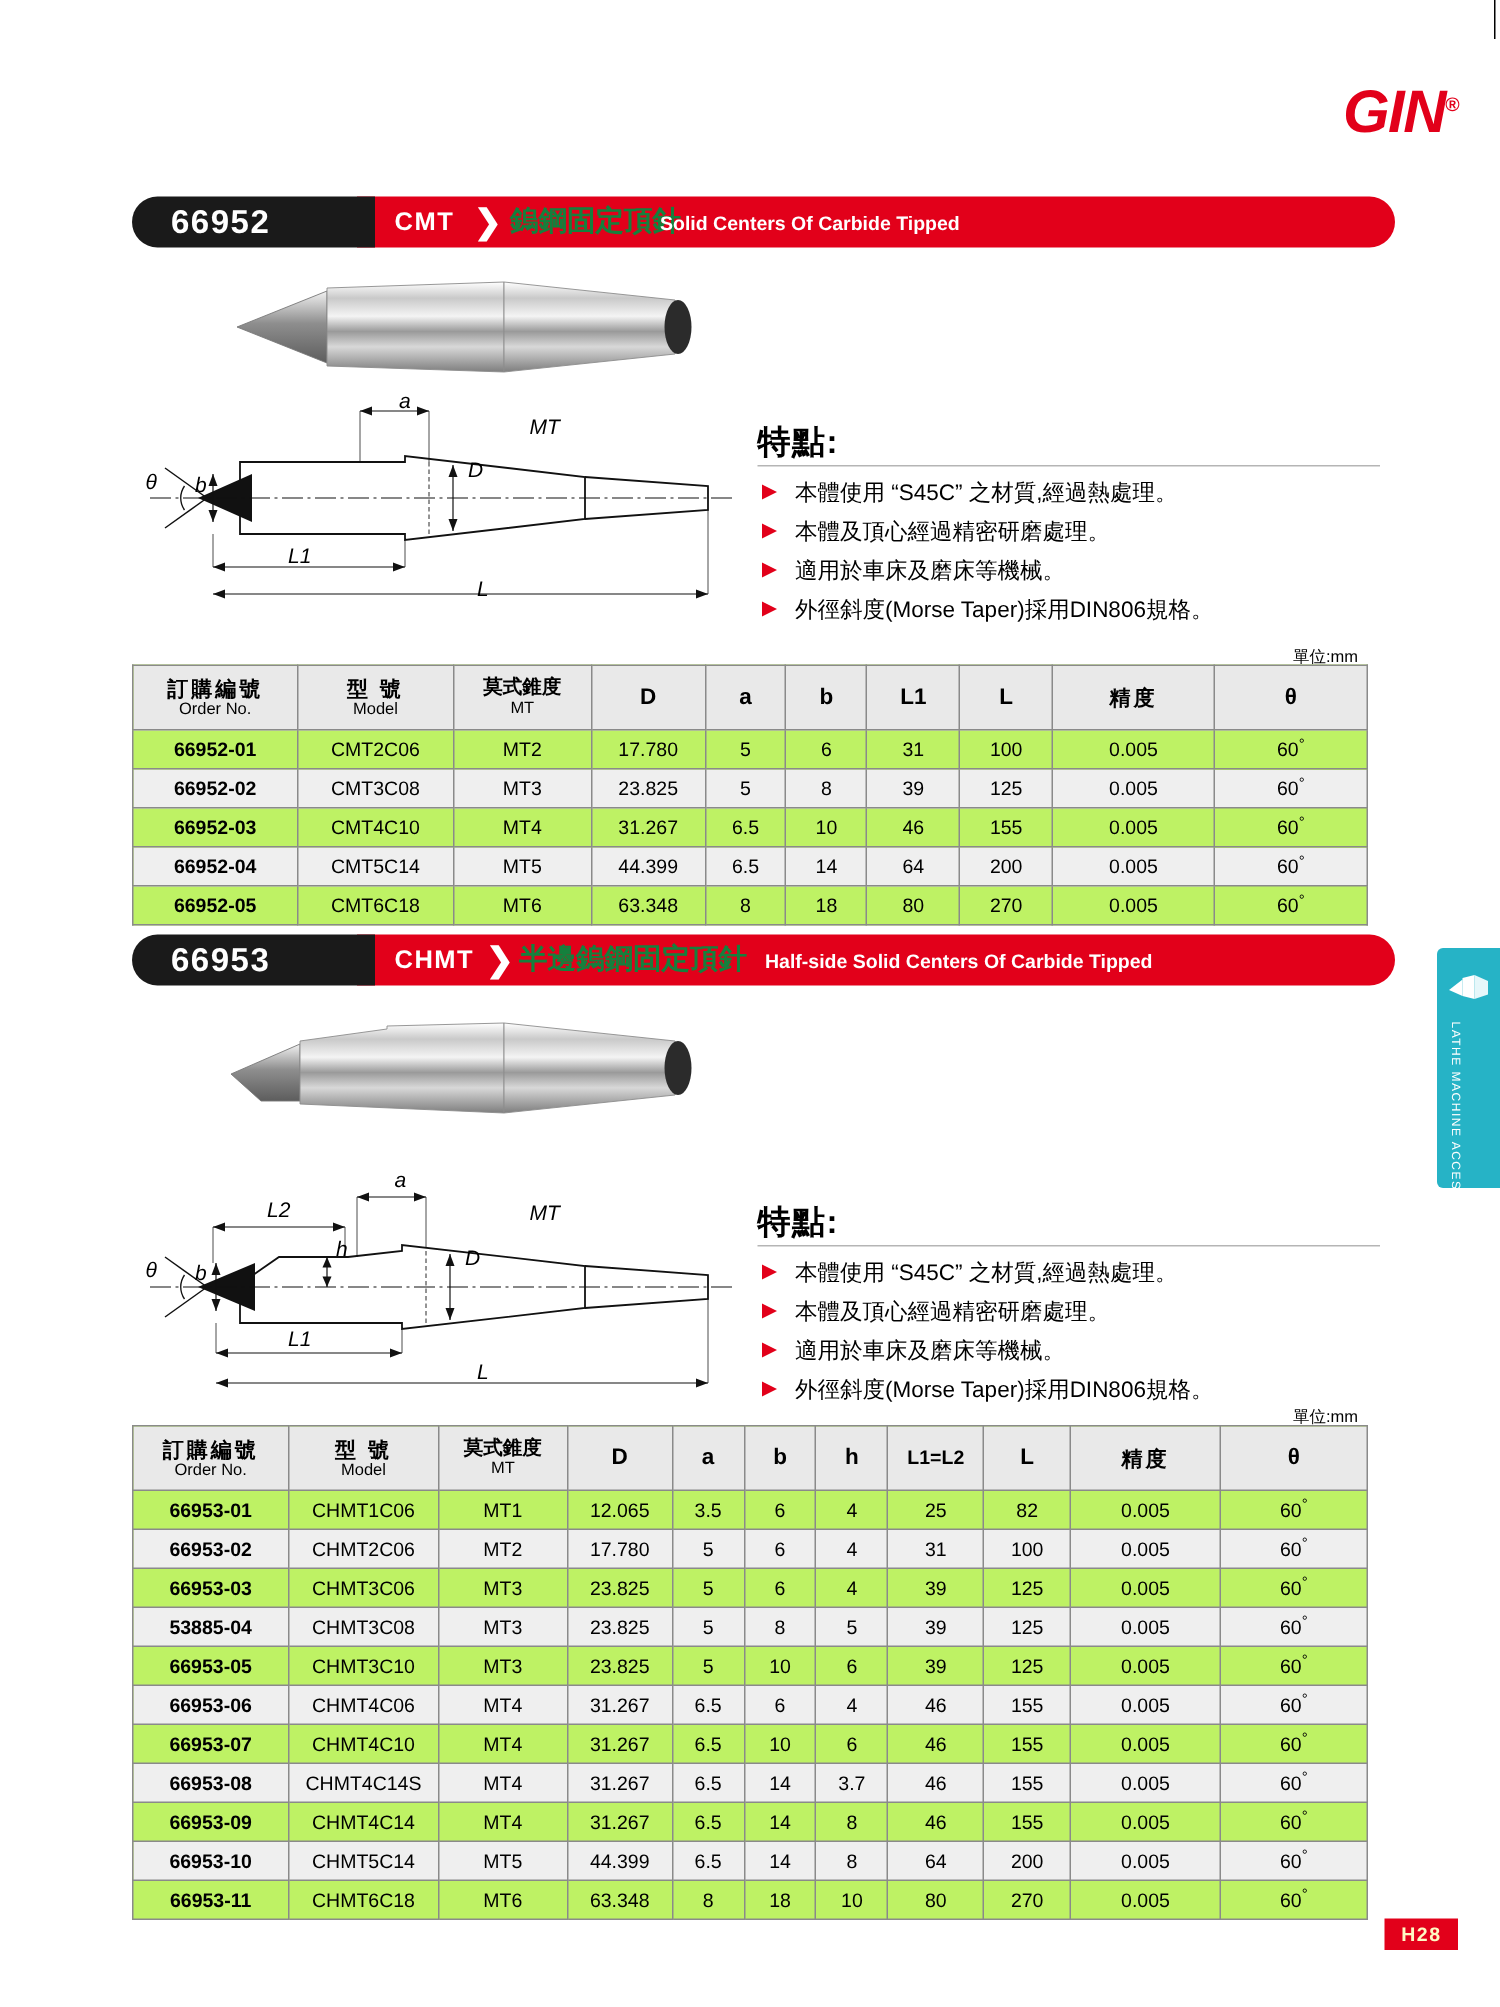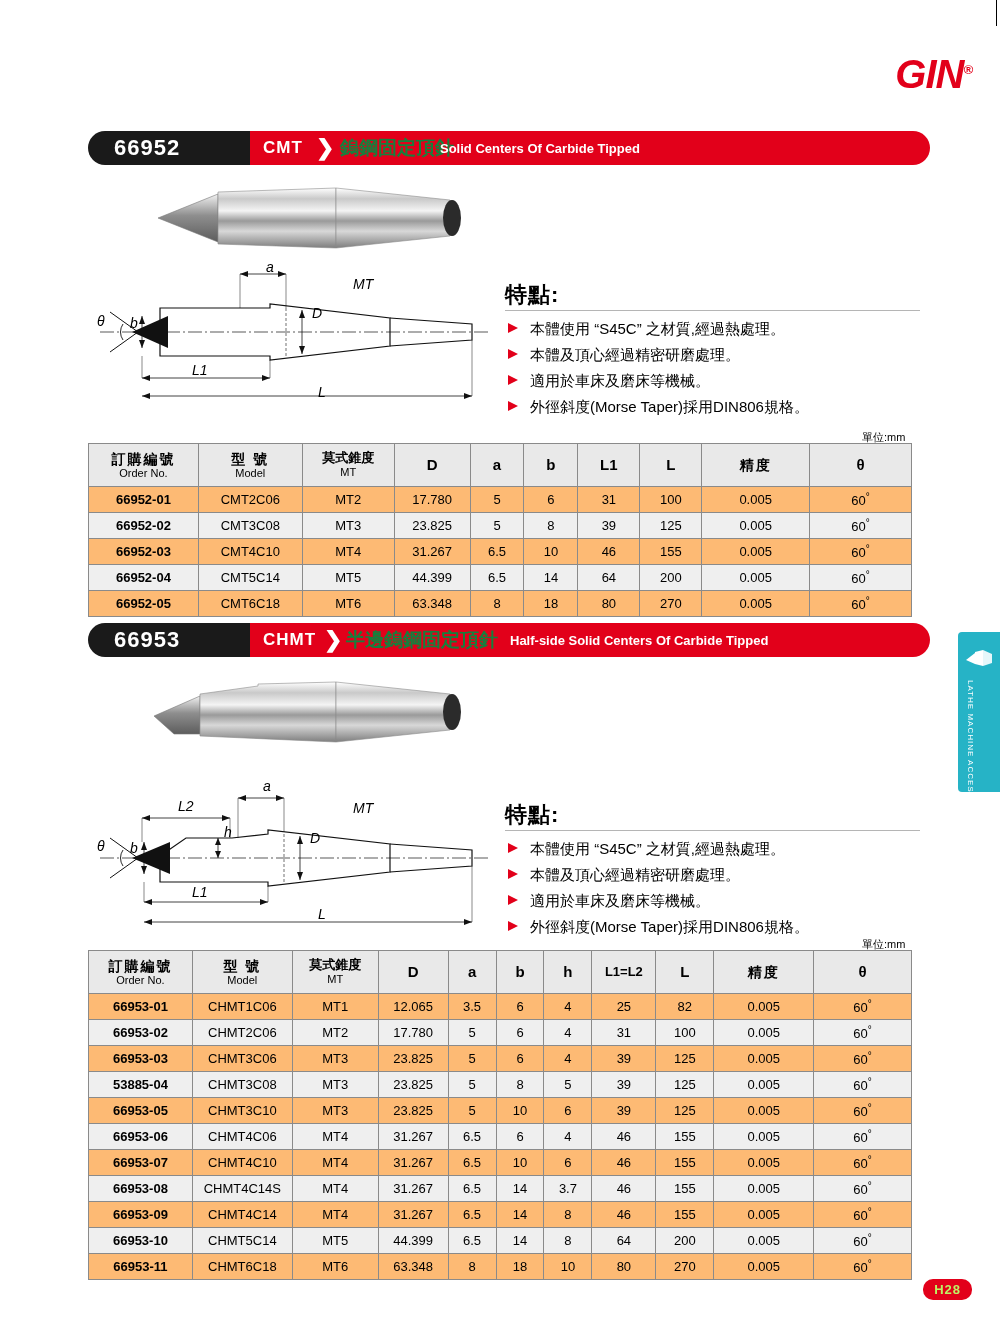--- a/index.html
+++ b/index.html
@@ -63,21 +63,21 @@
   .feat-item .tri{
     position:absolute;left:0;top:7px;width:0;height:0;
     border-left:10px solid #e2001a;border-top:5px solid transparent;border-bottom:5px solid transparent;
   }
 
   
   .unit{position:absolute;font-size:11px;}
 
   
   table.spec{
-    position:absolute;border-collapse:collapse;font-size:13px;background:#fdba74;padding-left:39px;
+    position:absolute;border-collapse:collapse;font-size:13px;background:#bef264;padding-left:39px;
   }
   table.spec th,table.spec td{
     border:1px solid #8a8a8a;text-align:center;vertical-align:middle;
     padding:0;height:25px;
   }
   table.spec thead th{
     background:#e9e9e9;height:42px;font-weight:bold;line-height:1.15;
   }
   table.spec thead th .cn{display:block;font-size:14px;font-weight:bold;letter-spacing:2px;}
   table.spec thead th .en{display:block;font-size:11px;font-weight:normal;}
@@ -95,22 +95,22 @@
     position:absolute;right:0;width:42px;background:#26b3c6;
     border-radius:4px 0 0 4px;text-align:center;color:#fff;
   }
   .sidetab .vtxt{
     writing-mode:vertical-rl;text-orientation:upright;
     font-size:9px;letter-spacing:1px;display:inline-block;margin-top:4px;
   }
   .sidetab .vtxt.en{text-orientation:mixed;font-size:8px;}
 
   .pagenum{
-    position:absolute;right:28px;bottom:38px;background:#e2001a;color:#bef264;
-    font-weight:bold;font-size:13px;padding:3px 11px;border-radius:10px;letter-spacing:1px;
+    position:absolute;right:28px;bottom:38px;background:#e2001a;color:#fef9c3;
+    font-weight:bold;font-size:13px;padding:3px 11px;border-radius:0;letter-spacing:1px;
   }
 
   .lbl{position:absolute;font-size:14px;font-style:italic;}
 </style>
 </head>
 <body>
 
 <div class="page">
 
   <div class="crop-mark"></div>

